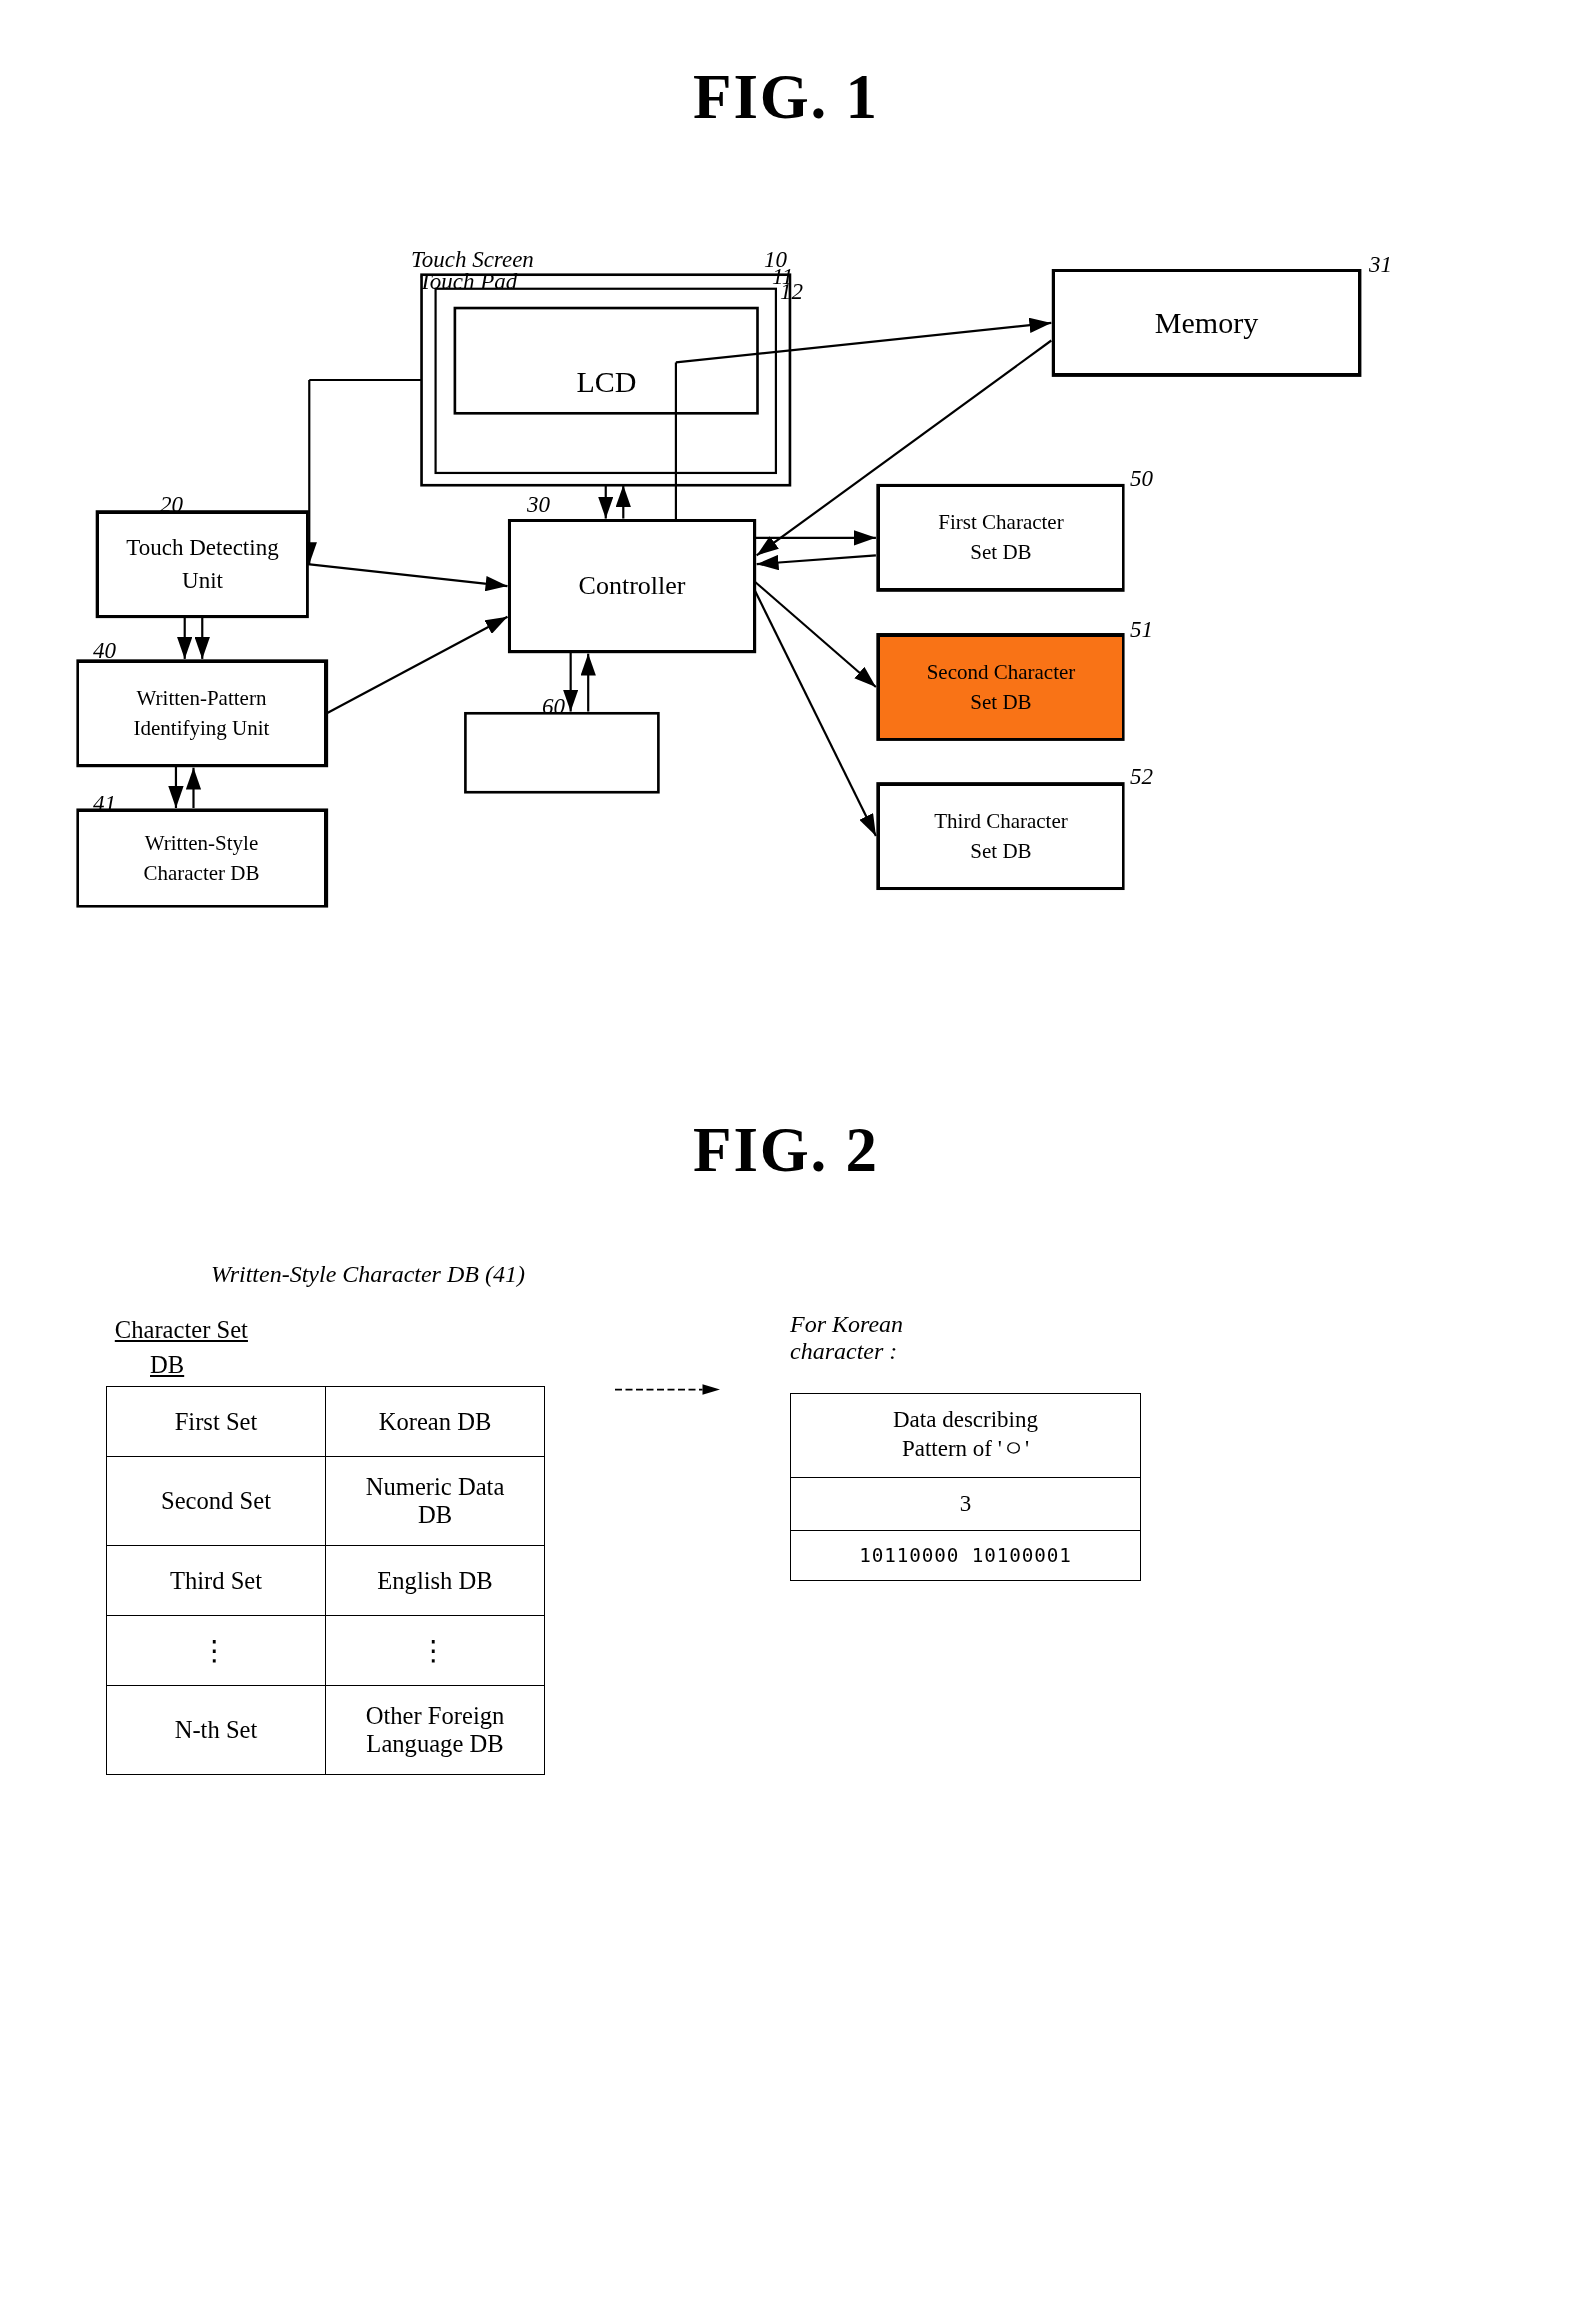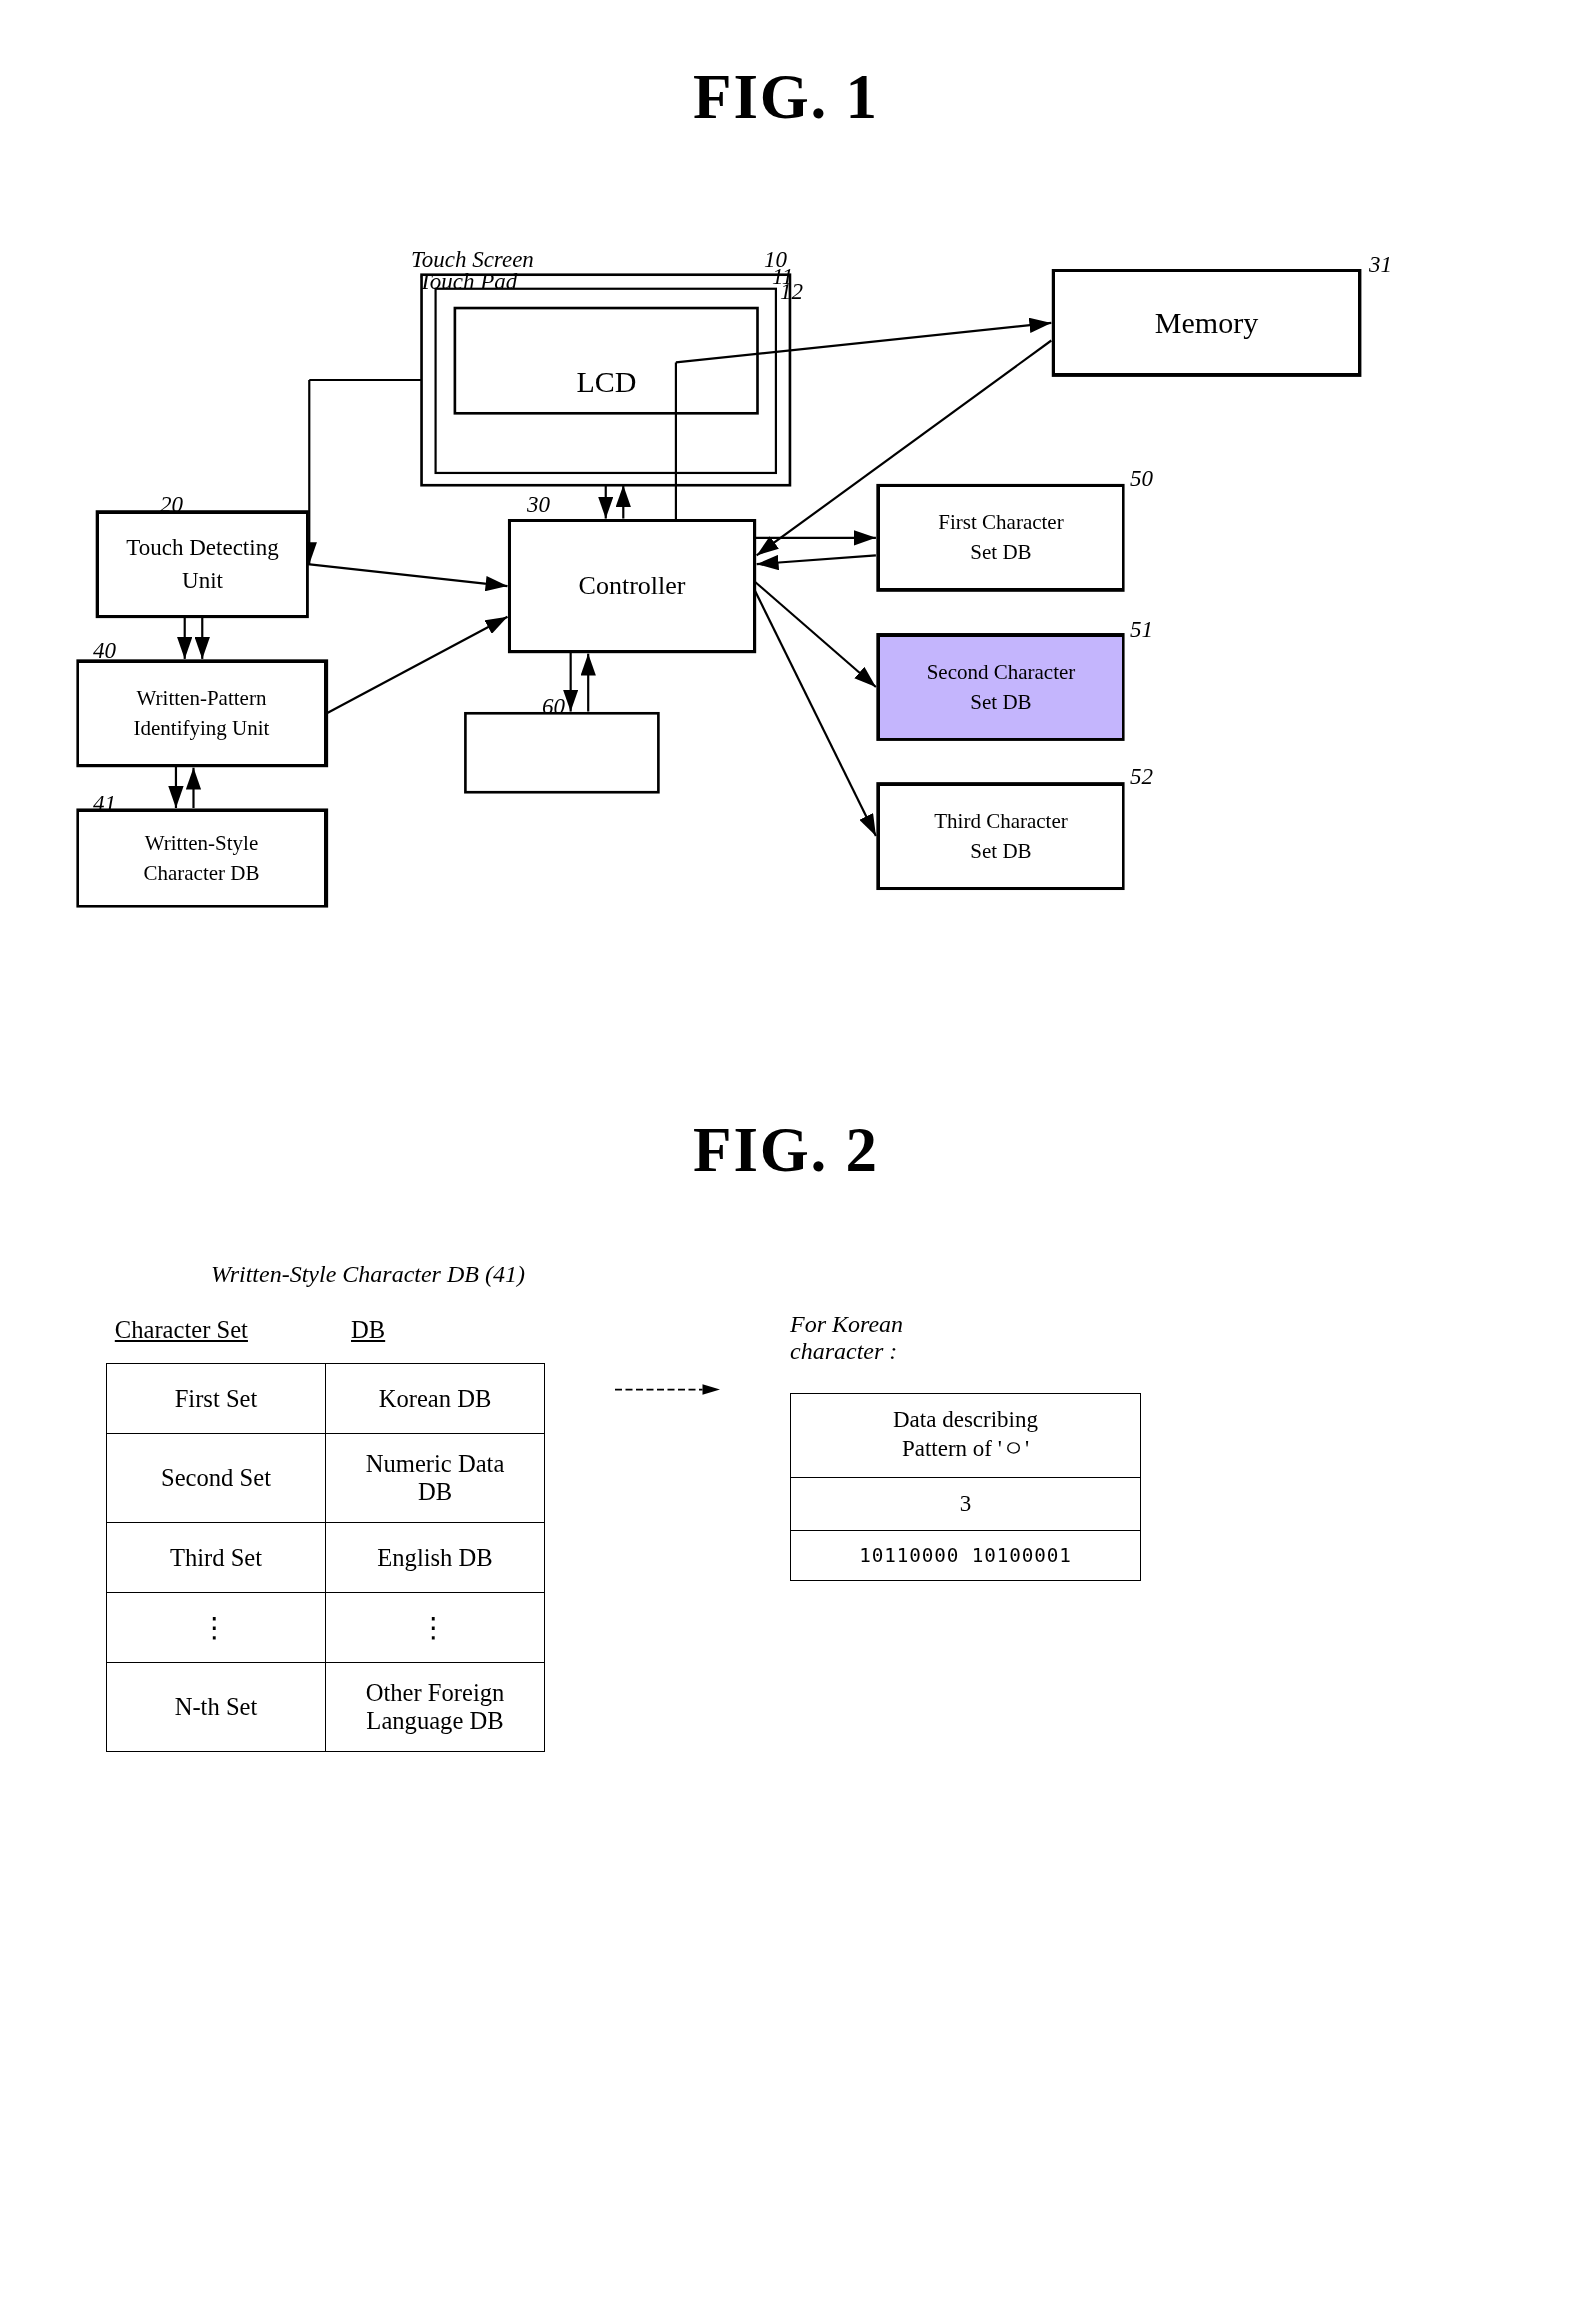--- a/index.html
+++ b/index.html
@@ -242,41 +242,41 @@
 
       <div style="position:absolute; top:325px; left:97px; width:211px; height:105px; display:flex; align-items:center; justify-content:center; font-size:23px; text-align:center; border:2.6px solid #000; background:#fff; line-height:1.4;">Touch Detecting<br>Unit</div>
 
       <div style="position:absolute; top:474px; left:77px; width:249px; height:105px; display:flex; align-items:center; justify-content:center; font-size:21px; text-align:center; border:2.6px solid #000; background:#fff; line-height:1.4;">Written-Pattern<br>Identifying Unit</div>
 
       <div style="position:absolute; top:623px; left:77px; width:249px; height:97px; display:flex; align-items:center; justify-content:center; font-size:21px; text-align:center; border:2.6px solid #000; background:#fff; line-height:1.4;">Written-Style<br>Character DB</div>
 
 
       <div style="position:absolute; top:298px; left:878px; width:246px; height:105px; display:flex; align-items:center; justify-content:center; font-size:21px; text-align:center; border:2.6px solid #000; background:#fff; line-height:1.4;">First Character<br>Set DB</div>
 
-      <div style="position:absolute; top:448px; left:878px; width:246px; height:105px; display:flex; align-items:center; justify-content:center; font-size:21px; text-align:center; border:2.6px solid #000; background:#c4b5fd; line-height:1.4;">Second Character<br>Set DB</div>
+      <div style="position:absolute; top:448px; left:878px; width:246px; height:105px; display:flex; align-items:center; justify-content:center; font-size:21px; text-align:center; border:2.6px solid #000; background:#f97316; line-height:1.4;">Second Character<br>Set DB</div>
 
       <div style="position:absolute; top:597px; left:878px; width:246px; height:105px; display:flex; align-items:center; justify-content:center; font-size:21px; text-align:center; border:2.6px solid #000; background:#fff; line-height:1.4;">Third Character<br>Set DB</div>
 
     </div>
   </div>
 
   <div class="fig2-section">
     <div class="fig-title">FIG. 2</div>
 
     <div class="fig2-container">
       <div class="fig2-inner">
 
         <div class="char-table-section">
 
           <div style="position:relative; margin-bottom: 25px; padding-left: 105px;">
             <div style="font-style:italic; font-size:24px; display:inline-block; text-align:center; line-height:1.4;">Written-Style
 Character DB (41)</div>
           </div>
 
-          <div style="display:flex; gap:8px; margin-bottom:12px; padding-left:0;">
+          <div style="display:flex; gap:0; margin-bottom:0; padding-left:0;flex-direction:column;">
             <div style="width:193px; font-size:24.6px; text-decoration:underline; padding-bottom:7px; padding-left: 8.8px;">Character Set</div>
             <div style="width:193px; font-size:24.6px; text-decoration:underline; padding-bottom:7px; padding-left:44px;">DB</div>
           </div>
 
           <table class="char-table">
             <tbody>
                 <tr>
               <td>First Set</td>
               <td style="border-left: 1.8px dashed #666;">Korean DB</td>
             </tr>

